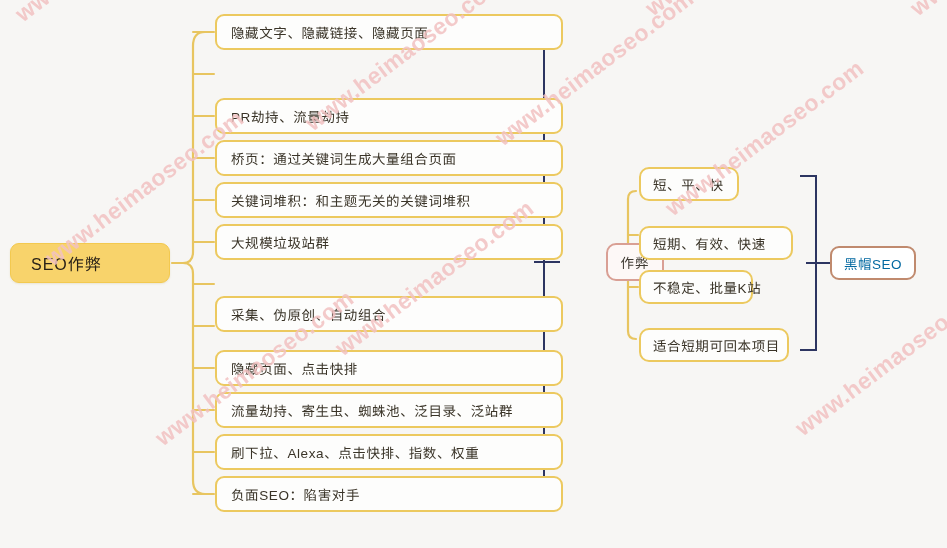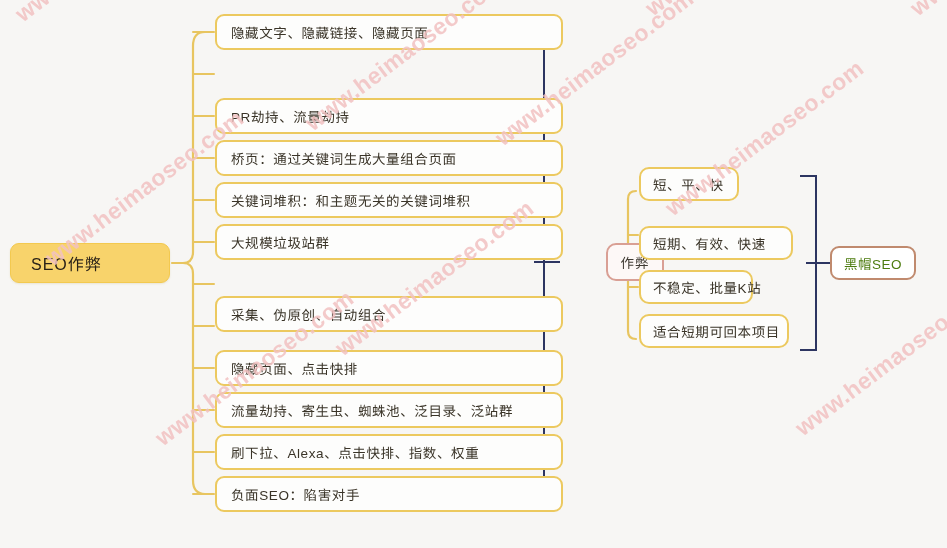--- a/index.html
+++ b/index.html
@@ -126,21 +126,21 @@
   #right-node {
     left: 830px;
     top: 246px;
     width: 86px;
     height: 34px;
     background: #ffffff;
     border: 2px solid #c08a6e;
     border-radius: 9px;
     justify-content: center;
     font-size: 13.5px;
-    color: #4d7c0f;
+    color: #0369a1;
     letter-spacing: 0.5px;
   }
 </style>
 </head>
 <body>
 
 <div id="canvas">
 
   <svg id="connectors" width="947" height="548" viewBox="0 0 947 548" aria-hidden="true">
 
@@ -228,21 +228,21 @@
 
   <div class="node mid-leaf" style="top:167px; width:100px">
     <span>短、平、快</span>
   </div>
   <div class="node mid-leaf" style="top:226px; width:154px">
     <span>短期、有效、快速</span>
   </div>
   <div class="node mid-leaf" style="top:270px; width:114px">
     <span>不稳定、批量K站</span>
   </div>
-  <div class="node mid-leaf" style="top:314px; width:150px">
+  <div class="node mid-leaf" style="top:328px; width:150px">
     <span>适合短期可回本项目</span>
   </div>
 
   <div class="node" id="right-node">
     <span>黑帽SEO</span>
   </div>
 
   <div id="watermark-layer">
       <span class="watermark-text" style="left: 10px; top: 6px; color: rgb(242, 194, 194);">www.heimaoseo.com</span>
       <span class="watermark-text" style="left: 150px; top: 430px; color: rgb(242, 194, 194);">www.heimaoseo.com</span>

